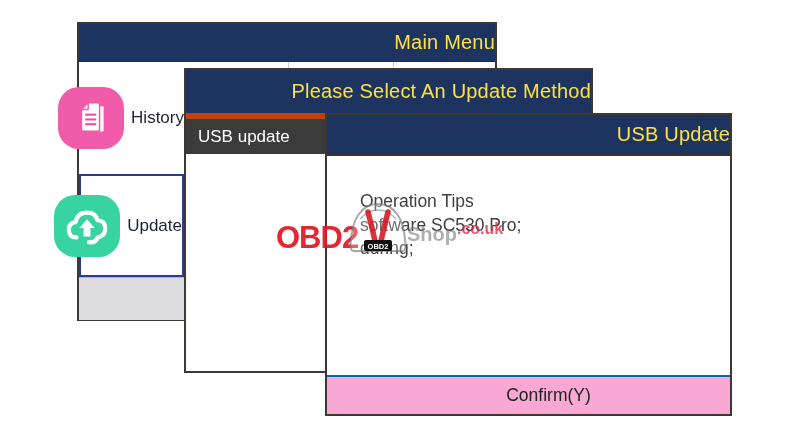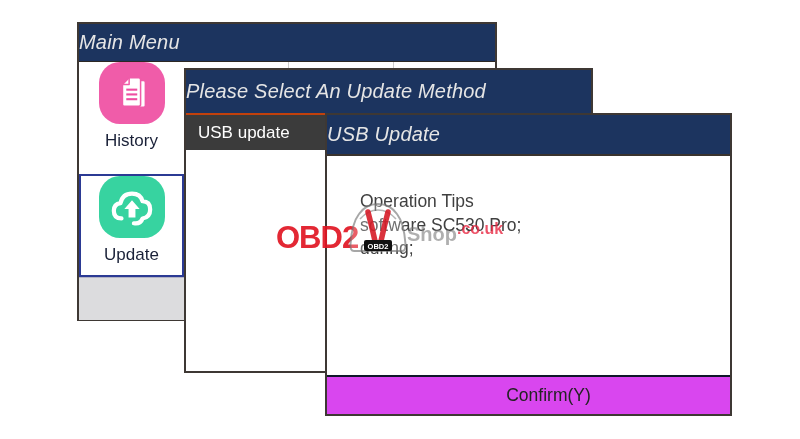--- a/index.html
+++ b/index.html
@@ -5,63 +5,63 @@
   html,body{margin:0;padding:0;}
   body{
     width:800px;height:439px;position:relative;background:#ffffff;
     font-family:"Liberation Sans", sans-serif;overflow:hidden;
   }
   .window{
     position:absolute;background:#ffffff;border:2px solid #3e3834;
     box-sizing:border-box;
   }
   .win-header{
-    background:#1c345f;color:#e5e5e5;text-align:left;
-    font-size:20px;letter-spacing:.2px;font-style:italic;
+    background:#1c345f;color:#fde047;text-align:right;
+    font-size:20px;letter-spacing:.2px;
   }
   
   #main-win{left:77px;top:22px;width:420px;height:299px;z-index:1;}
   #main-win .win-header{height:37px;line-height:36px;border-bottom:1px solid #2c2824;}
   #main-body{position:relative;height:258px;}
   .col-divider{position:absolute;top:0;bottom:0;width:1px;background:#cccccc;}
   .menu-col{position:absolute;left:0;top:0;width:105px;}
   .menu-cell{
-    width:105px;height:112px;display:flex;flex-direction:column;
-    align-items:center;justify-content:flex-start;gap:7px;box-sizing:border-box;
+    width:105px;height:112px;display:flex;
+    align-items:center;justify-content:flex-end;gap:7px;box-sizing:border-box;
     background:#ffffff;cursor:pointer;
   }
   .menu-cell.selected{border:2px solid #2b3a94;height:103px;}
   .cell-label{font-size:17px;color:#1a2138;}
   .squircle{
     width:66px;height:62px;border-radius:21px;display:flex;
     align-items:center;justify-content:center;flex:0 0 auto;
   }
   .squircle.pink{background:#f05ca9;}
   .squircle.green{background:#37d3a0;}
   #main-footer{
     position:absolute;left:0;right:0;bottom:0;height:42px;
     background:#dcdcde;border-top:1px solid #b2b2c6;
   }
   
   #mid-win{left:184px;top:68px;width:409px;height:305px;z-index:2;}
-  #mid-win .win-header{height:43px;line-height:42px;border-bottom:2px solid #c2410c;}
+  #mid-win .win-header{height:43px;line-height:42px;border-bottom:6px solid #c2410c;}
   .list-row{
     height:35px;background:#3b3b3b;color:#ffffff;font-size:17px;
     display:flex;align-items:center;padding-left:12px;cursor:pointer;
   }
   
   #front-win{left:325px;top:113px;width:407px;height:303px;z-index:3;display:flex;flex-direction:column;}
   #front-win .win-header{height:39px;line-height:38px;flex:0 0 auto;border-bottom:2px solid #39332e;}
   #front-body{flex:1 1 auto;position:relative;}
   #tips-block{
     position:absolute;left:33px;top:34px;right:10px;
     font-size:17.5px;line-height:23.5px;color:#404040;
   }
   #front-footer{
-    flex:0 0 auto;height:37px;background:#d946ef;border-top:2px solid #0f172a;
+    flex:0 0 auto;height:37px;background:#f9a8d4;border-top:2px solid #0369a1;
     display:flex;align-items:center;justify-content:center;
     font-size:17.5px;color:#232323;cursor:pointer;padding-left:40px;
   }
   
   #watermark{position:absolute;left:276px;top:196px;width:250px;height:66px;z-index:9;pointer-events:none;}
   .wm-obd2{position:absolute;left:0;top:24px;font-size:31px;font-weight:bold;
     color:rgba(225,22,35,0.92);letter-spacing:-1px;}
   .wm-car{position:absolute;left:70px;top:2px;}
   .wm-shop{position:absolute;left:131px;top:27px;font-size:20px;font-weight:bold;
     color:rgba(122,122,122,0.60);}

